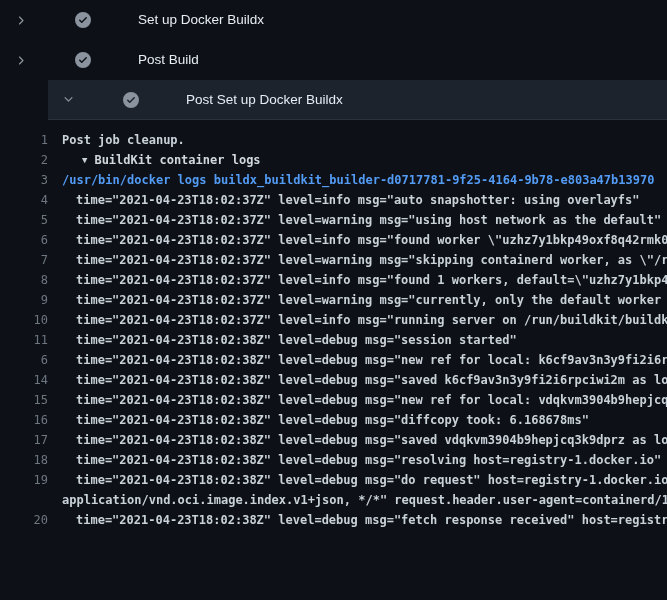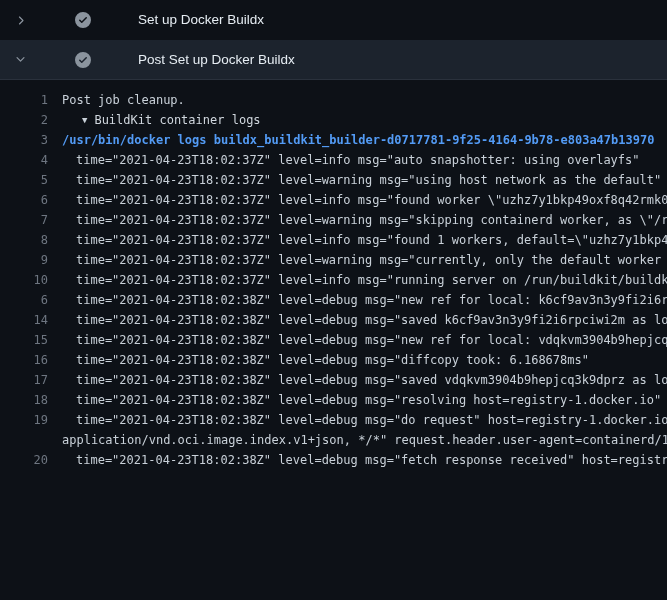--- a/index.html
+++ b/index.html
@@ -11,20 +11,21 @@
   }
   .steps { }
   .section-row {
     display:flex; align-items:center;
     height:40px; padding:0 16px 0 12px;
     cursor:pointer; color:#e6edf3;gap:37px;
   }
   .section-row.expanded {
     background:#1c232d;
     border-bottom:1px solid #2a313c;
+    margin-left:48px;
   }
   .chev {
     width:16px; height:16px; display:flex; align-items:center; justify-content:center;
     color:#8b949e; margin-right:10px; flex:0 0 16px;
   }
   .chev svg { width:13px; height:13px; display:block; }
   .check {
     width:16px; height:16px; display:flex; align-items:center; justify-content:center;
     color:#8b949e; margin-right:10px; flex:0 0 16px;
   }
@@ -35,21 +36,21 @@
     padding-top:10px;
     font-family:"DejaVu Sans Mono", monospace;
     font-size:12px; line-height:20px;
   }
   .log-row { display:flex; white-space:pre; height:20px; overflow:hidden; }
   .ln {
     width:48px; min-width:48px; text-align:right;
     color:#6e7681; margin-right:14px; cursor:pointer;
     user-select:none;
   }
-  .lt { color:#c9d1d9; overflow:hidden; }
+  .lt { color:#c9d1d9; overflow:hidden;font-weight:bold; }
   .lt.indent { padding-left:14px; }
   .log-row.command .lt { color:#539bf5; font-weight:bold;text-align:center; }
   .log-row.group .lt { color:#d0d7de;margin-left:20px; }
   .tri { display:inline-block; font-size:9px; margin-right:7px; vertical-align:1px; color:#c9d1d9; }
 </style>
 </head>
 <body>
 
 <div class="steps" id="sections">
     <div class="section-row">
@@ -57,20 +58,33 @@
         <svg viewBox="0 0 16 16" fill="currentColor" aria-hidden="true">
           <path d="M6.22 3.22a.75.75 0 0 1 1.06 0l4.25 4.25a.75.75 0 0 1 0 1.06l-4.25 4.25a.75.75 0 0 1-1.06-1.06L9.94 8 6.22 4.28a.75.75 0 0 1 0-1.06Z"></path>
         </svg>
       </span>
       <span class="check">
         <svg viewBox="0 0 16 16" fill="currentColor" fill-rule="evenodd" aria-hidden="true">
           <path d="M8 16A8 8 0 1 1 8 0a8 8 0 0 1 0 16Zm3.78-9.72a.75.75 0 0 0-1.06-1.06L6.75 9.19 5.28 7.72a.75.75 0 0 0-1.06 1.06l2 2a.75.75 0 0 0 1.06 0l4.5-4.5Z"></path>
         </svg>
       </span>
       <span class="sec-label">Set up Docker Buildx</span>
+    </div>
+    <div class="section-row">
+      <span class="chev">
+        <svg viewBox="0 0 16 16" fill="currentColor" aria-hidden="true">
+          <path d="M6.22 3.22a.75.75 0 0 1 1.06 0l4.25 4.25a.75.75 0 0 1 0 1.06l-4.25 4.25a.75.75 0 0 1-1.06-1.06L9.94 8 6.22 4.28a.75.75 0 0 1 0-1.06Z"></path>
+        </svg>
+      </span>
+      <span class="check">
+        <svg viewBox="0 0 16 16" fill="currentColor" fill-rule="evenodd" aria-hidden="true">
+          <path d="M8 16A8 8 0 1 1 8 0a8 8 0 0 1 0 16Zm3.78-9.72a.75.75 0 0 0-1.06-1.06L6.75 9.19 5.28 7.72a.75.75 0 0 0-1.06 1.06l2 2a.75.75 0 0 0 1.06 0l4.5-4.5Z"></path>
+        </svg>
+      </span>
+      <span class="sec-label">Post Build</span>
     </div>
     <div class="section-row expanded">
       <span class="chev">
         <svg viewBox="0 0 16 16" fill="currentColor" aria-hidden="true">
           <path d="M12.78 5.22a.75.75 0 0 1 0 1.06l-4.25 4.25a.75.75 0 0 1-1.06 0L3.22 6.28a.75.75 0 0 1 1.06-1.06L8 8.94l3.72-3.72a.75.75 0 0 1 1.06 0Z"></path>
         </svg>
       </span>
       <span class="check">
         <svg viewBox="0 0 16 16" fill="currentColor" fill-rule="evenodd" aria-hidden="true">
           <path d="M8 16A8 8 0 1 1 8 0a8 8 0 0 1 0 16Zm3.78-9.72a.75.75 0 0 0-1.06-1.06L6.75 9.19 5.28 7.72a.75.75 0 0 0-1.06 1.06l2 2a.75.75 0 0 0 1.06 0l4.5-4.5Z"></path>
@@ -83,20 +97,21 @@
     <div class="log-row plain"><span class="ln">1</span><span class="lt">Post job cleanup.</span></div>
     <div class="log-row group"><span class="ln">2</span><span class="lt"><span class="tri">▼</span><span>BuildKit container logs</span></span></div>
     <div class="log-row command"><span class="ln">3</span><span class="lt">/usr/bin/docker logs buildx_buildkit_builder-d0717781-9f25-4164-9b78-e803a47b13970</span></div>
     <div class="log-row log"><span class="ln">4</span><span class="lt indent">time="2021-04-23T18:02:37Z" level=info msg="auto snapshotter: using overlayfs"</span></div>
     <div class="log-row log"><span class="ln">5</span><span class="lt indent">time="2021-04-23T18:02:37Z" level=warning msg="using host network as the default"</span></div>
     <div class="log-row log"><span class="ln">6</span><span class="lt indent">time="2021-04-23T18:02:37Z" level=info msg="found worker \"uzhz7y1bkp49oxf8q42rmk0xj</span></div>
     <div class="log-row log"><span class="ln">7</span><span class="lt indent">time="2021-04-23T18:02:37Z" level=warning msg="skipping containerd worker, as \"/run</span></div>
     <div class="log-row log"><span class="ln">8</span><span class="lt indent">time="2021-04-23T18:02:37Z" level=info msg="found 1 workers, default=\"uzhz7y1bkp49o</span></div>
     <div class="log-row log"><span class="ln">9</span><span class="lt indent">time="2021-04-23T18:02:37Z" level=warning msg="currently, only the default worker ca</span></div>
     <div class="log-row log"><span class="ln">10</span><span class="lt indent">time="2021-04-23T18:02:37Z" level=info msg="running server on /run/buildkit/buildkit</span></div>
+    <div class="log-row log"><span class="ln">11</span><span class="lt indent">time="2021-04-23T18:02:38Z" level=debug msg="session started"</span></div>
     <div class="log-row log"><span class="ln">6</span><span class="lt indent">time="2021-04-23T18:02:38Z" level=debug msg="new ref for local: k6cf9av3n3y9fi2i6rpc</span></div>
     <div class="log-row log"><span class="ln">14</span><span class="lt indent">time="2021-04-23T18:02:38Z" level=debug msg="saved k6cf9av3n3y9fi2i6rpciwi2m as loca</span></div>
     <div class="log-row log"><span class="ln">15</span><span class="lt indent">time="2021-04-23T18:02:38Z" level=debug msg="new ref for local: vdqkvm3904b9hepjcq3k</span></div>
     <div class="log-row log"><span class="ln">16</span><span class="lt indent">time="2021-04-23T18:02:38Z" level=debug msg="diffcopy took: 6.168678ms"</span></div>
     <div class="log-row log"><span class="ln">17</span><span class="lt indent">time="2021-04-23T18:02:38Z" level=debug msg="saved vdqkvm3904b9hepjcq3k9dprz as loca</span></div>
     <div class="log-row log"><span class="ln">18</span><span class="lt indent">time="2021-04-23T18:02:38Z" level=debug msg="resolving host=registry-1.docker.io"</span></div>
     <div class="log-row log"><span class="ln">19</span><span class="lt indent">time="2021-04-23T18:02:38Z" level=debug msg="do request" host=registry-1.docker.io r</span></div>
     <div class="log-row log"><span class="ln"></span><span class="lt">application/vnd.oci.image.index.v1+json, */*" request.header.user-agent=containerd/1.4</span></div>
     <div class="log-row log"><span class="ln">20</span><span class="lt indent">time="2021-04-23T18:02:38Z" level=debug msg="fetch response received" host=registry</span></div>
   </div>

